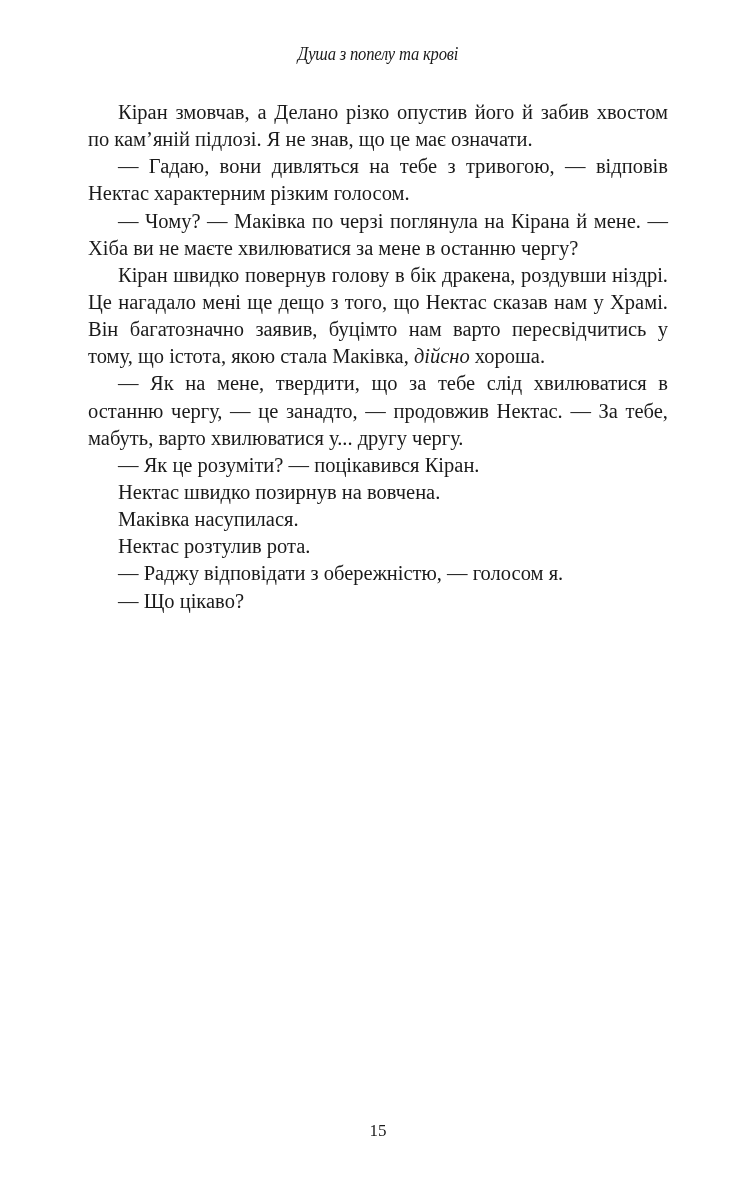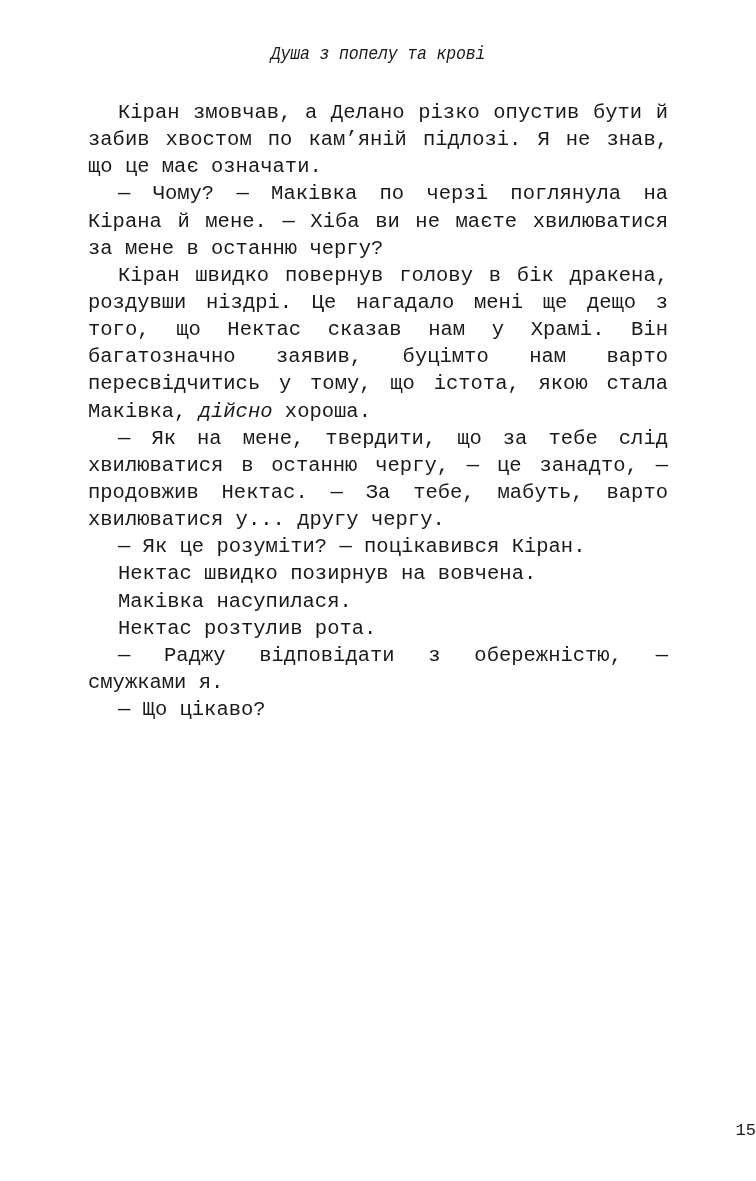--- a/index.html
+++ b/index.html
@@ -14,21 +14,20 @@
     overflow: hidden;
     font-family: "Liberation Serif", "DejaVu Serif", serif;
     color: #1a1a1a;
   }
   .page {
     position: absolute;
     left: 0;
     top: 0;
     width: 756px;
     height: 1181px;
-    font-family: Liberation Mono, monospace;
   }
   .running-head {
     position: absolute;
     top: 44px;
     left: 0;
     width: 756px;
     text-align: center;
     font-style: italic;
     font-size: 18px;
     letter-spacing: -0.2px;
@@ -51,37 +50,38 @@
     text-align-last: left;
   }
   .body-text p em {
     font-style: italic;
   }
   .folio {
     position: absolute;
     top: 1121px;
     left: 0;
     width: 756px;
-    text-align: right;
+    text-align: center;
     font-size: 17px;
   }
 </style>
 </head>
 <body>
 
 <div class="page">
   <div class="running-head">Душа з попелу та крові</div>
 
   <div class="body-text">
-    <p>Кіран змовчав, а Делано різко опустив бути й забив хвостом по кам’яній підлозі. Я не знав, що це має означати.</p>
+    <p>Кіран змовчав, а Делано різко опустив його й забив хвостом по кам’яній підлозі. Я не знав, що це має означати.</p>
+    <p>— Гадаю, вони дивляться на тебе з тривогою, — відповів Нектас характерним різким голосом.</p>
     <p>— Чому? — Маківка по черзі поглянула на Кірана й мене. — Хіба ви не маєте хвилюватися за мене в останню чергу?</p>
     <p><span>Кіран швидко повернув голову в бік дракена, роздувши ніздрі. Це нагадало мені ще дещо з того, що Нектас сказав нам у Храмі. Він багатозначно заявив, буцімто нам варто пересвідчитись у тому, що істота, якою стала Маківка, </span><em>дійсно</em><span> хороша.</span></p>
     <p>— Як на мене, твердити, що за тебе слід хвилюватися в останню чергу, — це занадто, — продовжив Нектас. — За тебе, мабуть, варто хвилюватися у... другу чергу.</p>
     <p>— Як це розуміти? — поцікавився Кіран.</p>
     <p>Нектас швидко позирнув на вовчена.</p>
     <p>Маківка насупилася.</p>
     <p>Нектас розтулив рота.</p>
-    <p>— Раджу відповідати з обережністю, — смужками я.</p>
+    <p>— Раджу відповідати з обережністю, — голосом я.</p>
     <p>— Що цікаво?</p>
   </div>
 
   <div class="folio">15</div>
 </div>
 
 </body></html>

